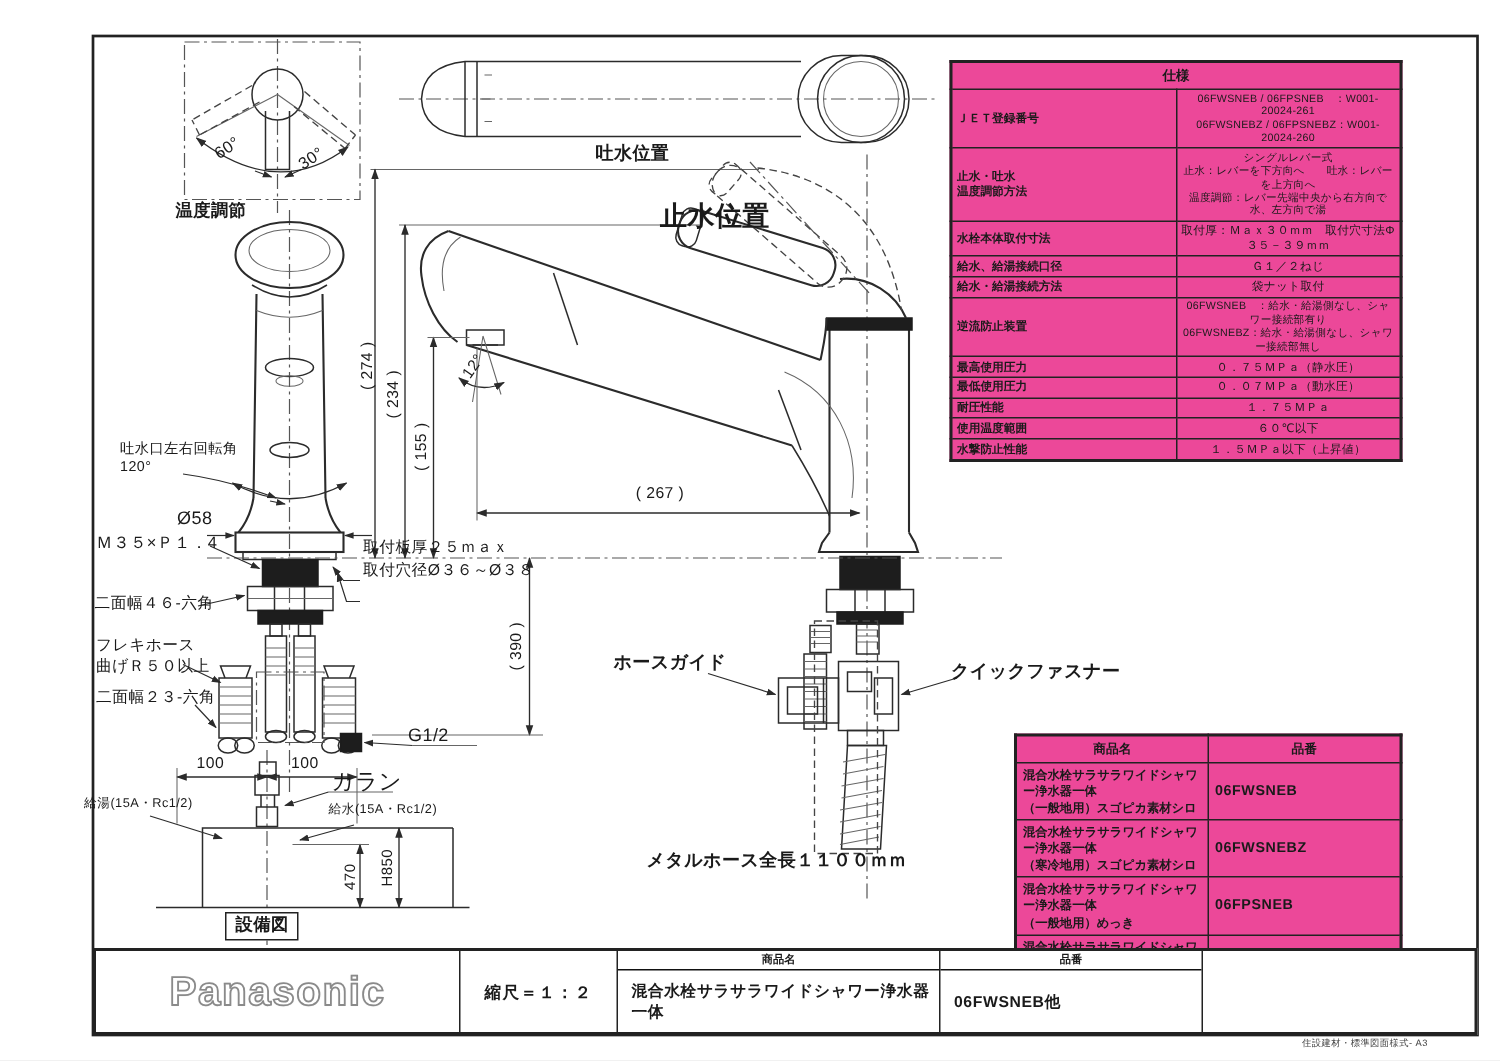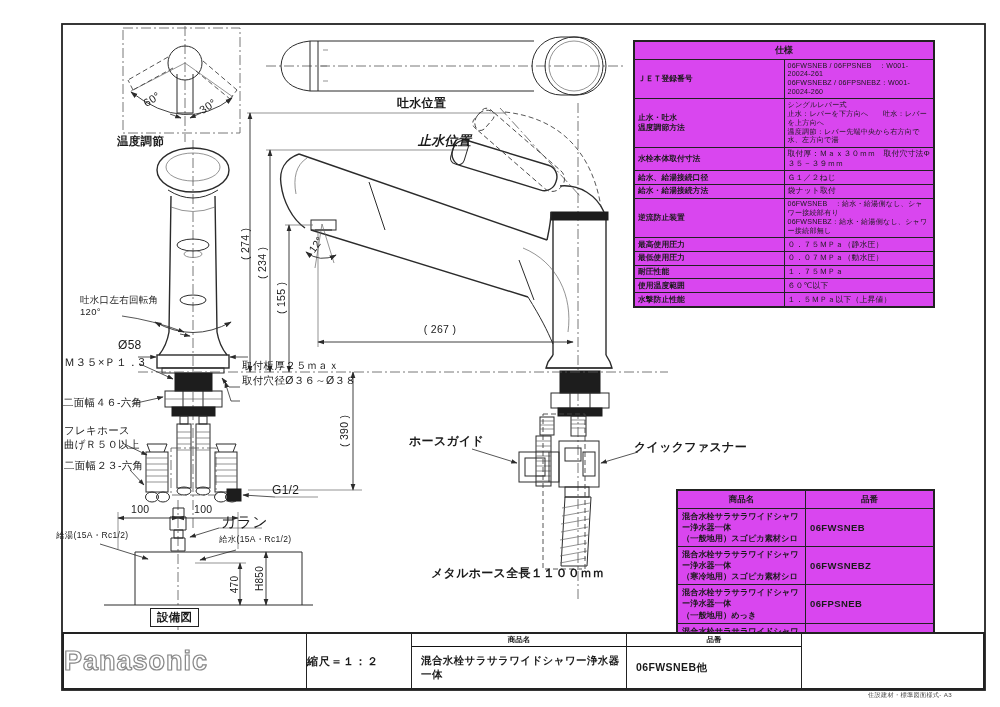--- a/index.html
+++ b/index.html
@@ -4,37 +4,37 @@
 <style>
   html,body{margin:0;padding:0;background:#e8e8e8;}
   #stage{position:relative;width:1000px;height:707px;background:#ffffff;overflow:hidden;
          font-family:"Liberation Sans","DejaVu Sans",sans-serif;color:#1a1a1a;}
   svg{position:absolute;left:0;top:0;}
   .lbl{position:absolute;white-space:pre-line;line-height:1.3;color:#1a1a1a;letter-spacing:.3px;}
   .ctr{text-align:center;}
   .r90{transform:rotate(-90deg);}
   .box{border:1px solid #222;padding:1px 6px;background:#fff;}
   
-  table{border-collapse:collapse;background:#d946ef;}
+  table{border-collapse:collapse;background:#ec4899;}
   .spec{position:absolute;left:633px;top:40px;width:302px;table-layout:fixed;}
   .spec td,.spec th{border:1px solid #222;padding:1.5px 3px;vertical-align:middle;}
   .spec{border:2px solid #222;}
   .spec th{font-size:9px;font-weight:bold;text-align:center;height:14px;}
   .spec .lb{width:108px;font-size:7.8px;font-weight:bold;white-space:pre-line;line-height:1.25;}
-  .spec .v{font-size:7.8px;white-space:pre-line;line-height:1.25;letter-spacing:.2px;}
+  .spec .v{font-size:7.8px;white-space:pre-line;line-height:1.25;letter-spacing:.2px;text-align:center;}
   .spec .sm{font-size:7.1px;}
   .ptab{position:absolute;left:676px;top:489px;width:259px;table-layout:fixed;border:2px solid #222;}
   .ptab td,.ptab th{border:1px solid #222;padding:2px 4px;}
   .ptab th{font-size:8.5px;font-weight:bold;text-align:center;height:13px;}
   .ptab .nm{width:168px;font-size:8.2px;white-space:pre-line;line-height:1.35;font-weight:bold;}
   .ptab .cd{font-size:9.5px;letter-spacing:.4px;font-weight:bold;}
   
   #tblock{position:absolute;left:62px;top:632px;width:923px;height:58px;border:2px solid #222;
           box-sizing:border-box;display:flex;background:#fff;}
-  .tcell{border-right:1.6px solid #222;box-sizing:border-box;display:flex;align-items:center;}
+  .tcell{border-right:1.6px solid #222;box-sizing:border-box;display:flex;align-items:center;justify-content:center;}
   .logo{font-size:27px;font-weight:bold;letter-spacing:1px;color:#ffffff;
         -webkit-text-stroke:1.2px #8a8a8a;text-shadow:0 0 1px #999;}
   .scale{font-size:11px;font-weight:bold;letter-spacing:1px;}
   .hcol{flex-direction:column;align-items:stretch;justify-content:flex-start;}
   .minihead{height:12px;border-bottom:1.8px solid #111;font-size:7.5px;font-weight:bold;
             display:flex;align-items:center;justify-content:center;}
   .tval{flex:1;display:flex;align-items:center;padding-left:9px;font-size:10.5px;font-weight:bold;letter-spacing:.4px;}
   .foot{position:absolute;left:868px;top:691px;font-size:6.2px;color:#444;letter-spacing:.3px;}
 </style>
 </head>
@@ -231,32 +231,32 @@
     <path class="le" d="M240 387 L229 387 L222 378"></path>
     <path class="le" d="M240 401 L231 401 L225 382"></path>
     <line class="le" x1="472" y1="449" x2="517" y2="463"></line>
     <line class="le" x1="638" y1="452" x2="601" y2="463"></line>
   </g>
 </svg>
 
 <div class="lbl" style="left:117px;top:134px;font-size:11.5px;font-weight:bold;">温度調節</div>
 <div class="lbl" style="left:143px;top:92px;font-size:11px;transform:rotate(-33deg);">60°</div>
 <div class="lbl" style="left:199px;top:99px;font-size:11px;transform:rotate(-33deg);">30°</div>
-<div class="lbl" style="left:397px;top:96px;font-size:12px;font-weight:bold;">吐水位置</div>
-<div class="lbl" style="left:418px;top:133px;font-size:13px;font-weight:bold;font-style:italic;">止水位置</div>
+<div class="lbl" style="left:397px;top:96px;font-size:12px;font-weight:bold;font-family:Liberation Mono, monospace;">吐水位置</div>
+<div class="lbl" style="left:440px;top:133px;font-size:18px;font-weight:bold;">止水位置</div>
 <div class="lbl ctr r90" style="left:226px;top:237px;width:40px;font-size:10.5px;">( 274 )</div>
 <div class="lbl ctr r90" style="left:243px;top:256px;width:40px;font-size:10.5px;">( 234 )</div>
 <div class="lbl ctr r90" style="left:262px;top:291px;width:40px;font-size:10.5px;">( 155 )</div>
 <div class="lbl" style="left:308px;top:238px;font-size:10.5px;transform:rotate(-55deg);">12°</div>
 <div class="lbl ctr" style="left:410px;top:323px;width:60px;font-size:10.5px;">( 267 )</div>
 <div class="lbl ctr r90" style="left:325px;top:424px;width:40px;font-size:10.5px;">( 390 )</div>
 <div class="lbl" style="left:80px;top:294px;font-size:9.5px;">吐水口左右回転角
 120°</div>
 <div class="lbl" style="left:118px;top:338px;font-size:12px;">Ø58</div>
-<div class="lbl" style="left:64px;top:355px;font-size:11px;">Ｍ３５×Ｐ１．3</div>
+<div class="lbl" style="left:64px;top:355px;font-size:11px;">Ｍ３５×Ｐ１．4</div>
 <div class="lbl" style="left:63px;top:396px;font-size:10.5px;">二面幅４６‐六角</div>
 <div class="lbl" style="left:64px;top:424px;font-size:10.5px;">フレキホース
 曲げＲ５０以上</div>
 <div class="lbl" style="left:64px;top:459px;font-size:10.5px;">二面幅２３‐六角</div>
 <div class="lbl" style="left:252px;top:483px;font-size:12px;margin-left:20px;">G1/2</div>
 <div class="lbl" style="left:242px;top:358px;font-size:10.5px;line-height:1.45;">取付板厚２５ｍａｘ
 取付穴径Ø３６～Ø３８</div>
 <div class="lbl" style="left:131px;top:503px;font-size:10.5px;">100</div>
 <div class="lbl" style="left:194px;top:503px;font-size:10.5px;">100</div>
 <div class="lbl" style="left:221px;top:512px;font-size:15px;font-weight:normal;">カラン</div>

